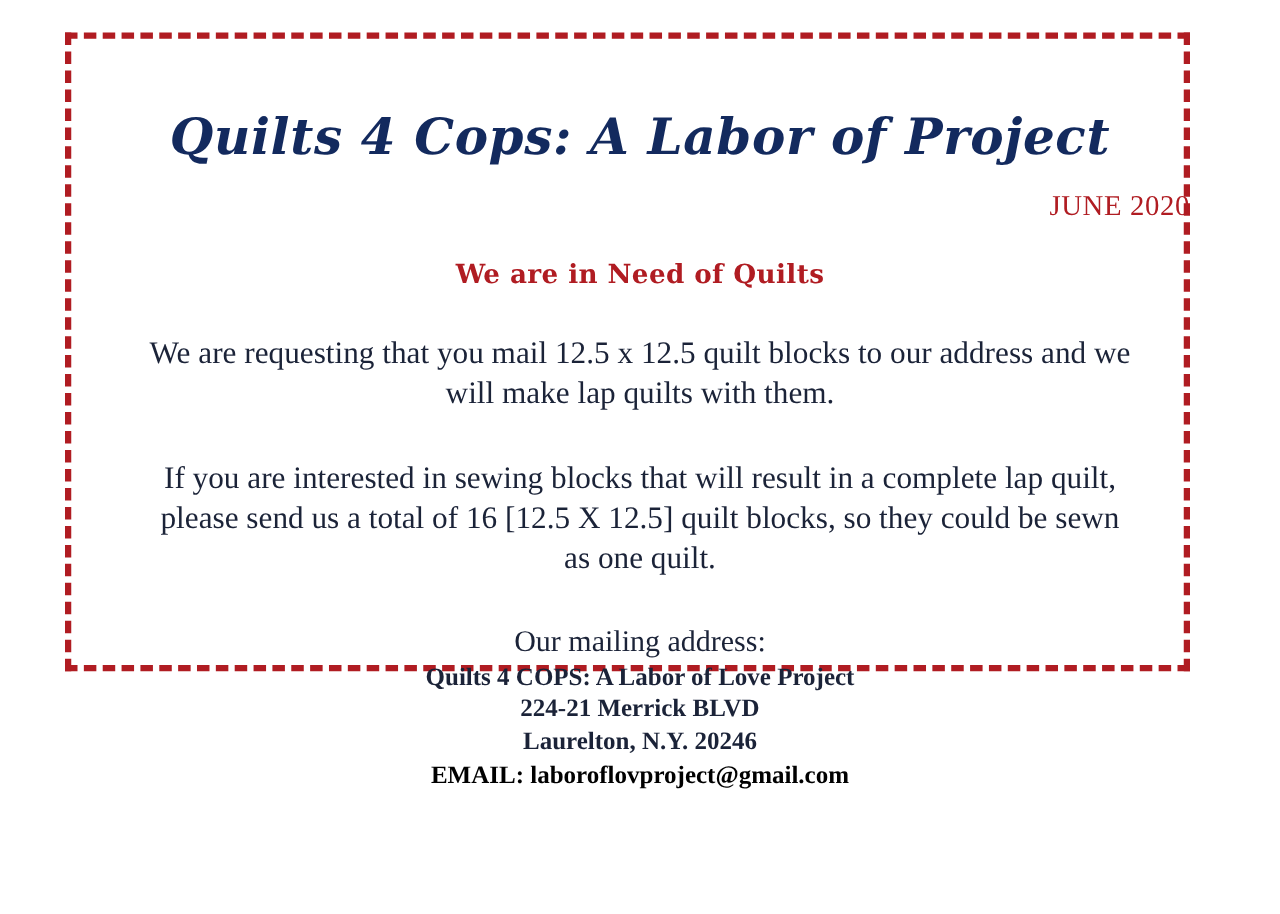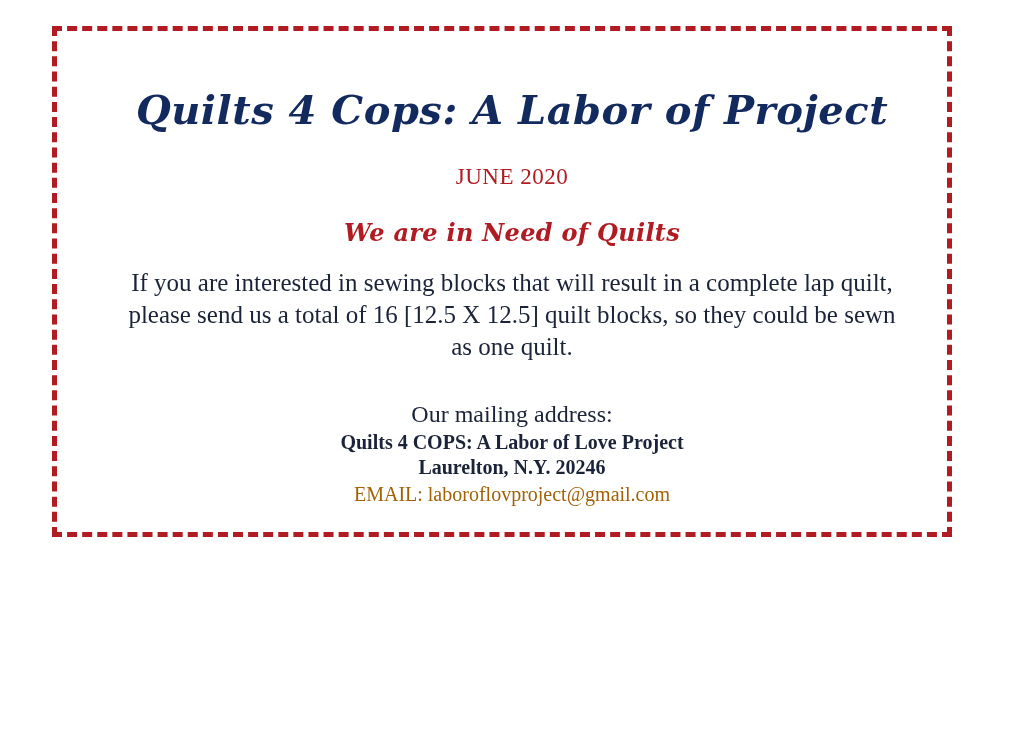--- a/index.html
+++ b/index.html
@@ -49,91 +49,93 @@
     font-family: "DejaVu Serif", serif;
     font-style: italic;
     font-weight: bold;
     font-size: 40px;
     letter-spacing: 0.5px;
     color: #132a5e;
     line-height: 1.1;
   }
 
   .date {
-    margin-top: 32px;
+    margin-top: 20px;
     font-family: "Liberation Serif", serif;
     font-size: 23px;
     color: #b01c22;
     letter-spacing: 0.5px;
+    text-align: right;
   }
 
   .need {
     margin-top: 28px;
     font-family: "DejaVu Serif", serif;
-    font-style: italic;
     font-weight: bold;
-    font-size: 24px;
+    font-size: 21px;
     color: #b01c22;
     letter-spacing: 0.3px;
   }
 
   .para {
     margin: 0 auto;
     width: 790px;
     font-family: "Liberation Serif", serif;
     font-size: 25px;
     line-height: 1.28;
     color: #1b2338;
   }
 
   .para-1 { margin-top: 36px; }
-  .para-2 { margin-top: 20px; }
+  .para-2 { margin-top: 36px; }
 
   .address-block {
     margin-top: 36px;
     font-family: "Liberation Serif", serif;
     font-size: 20px;
     line-height: 1.28;
     color: #1b2338;
   }
   .address-intro {
     font-weight: normal;
     font-size: 24px;
   }
   .address-line {
     font-weight: bold;
     font-size: 20px;
     text-align: center;
   }
   .email-line {
-    font-weight: normal;
+    font-weight: bold;
     font-size: 20px;
-    color: #a16207;
+    color: #000000;
     margin-top: 1px;
   }
 </style>
 </head>
 <body>
 
 <div class="flyer">
 
   <div class="frame"></div>
 
   <div class="content">
 
     <div class="title">Quilts 4 Cops: A Labor of Project</div>
 
     <div class="date">JUNE 2020</div>
 
     <div class="need">We are in Need of Quilts</div>
 
+    <div class="para para-1">We are requesting that you mail 12.5 x 12.5 quilt blocks to our address and we will make lap quilts with them.</div>
 
     <div class="para para-2">If you are interested in sewing blocks that will result in a complete lap quilt, please send us a total of 16 [12.5 X 12.5] quilt blocks, so they could be sewn as one quilt.</div>
 
     <div class="address-block">
       <div class="address-intro">Our mailing address:</div>
       <div class="address-line">Quilts 4 COPS: A Labor of Love Project</div>
+      <div class="address-line">224-21 Merrick BLVD</div>
       <div class="address-line">Laurelton, N.Y. 20246</div>
       <div class="email-line">EMAIL: laboroflovproject@gmail.com</div>
     </div>
 
   </div>
 </div>
 
 </body></html>

